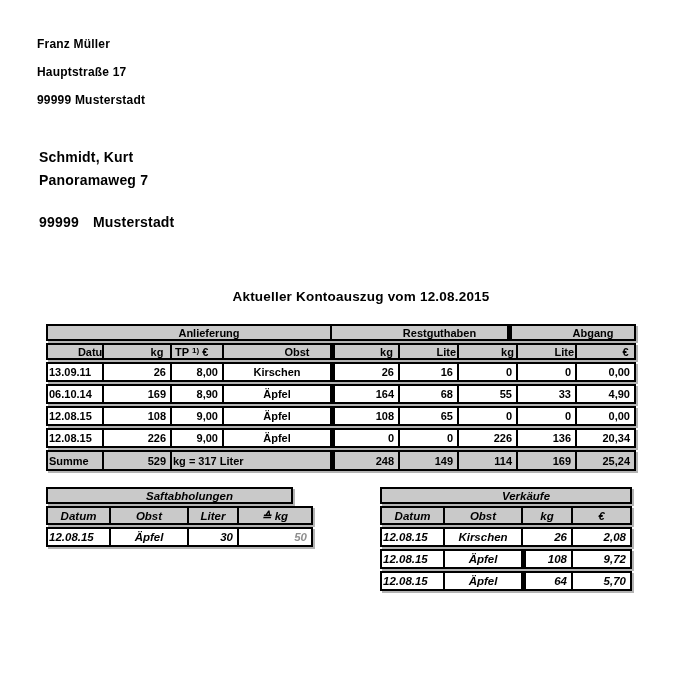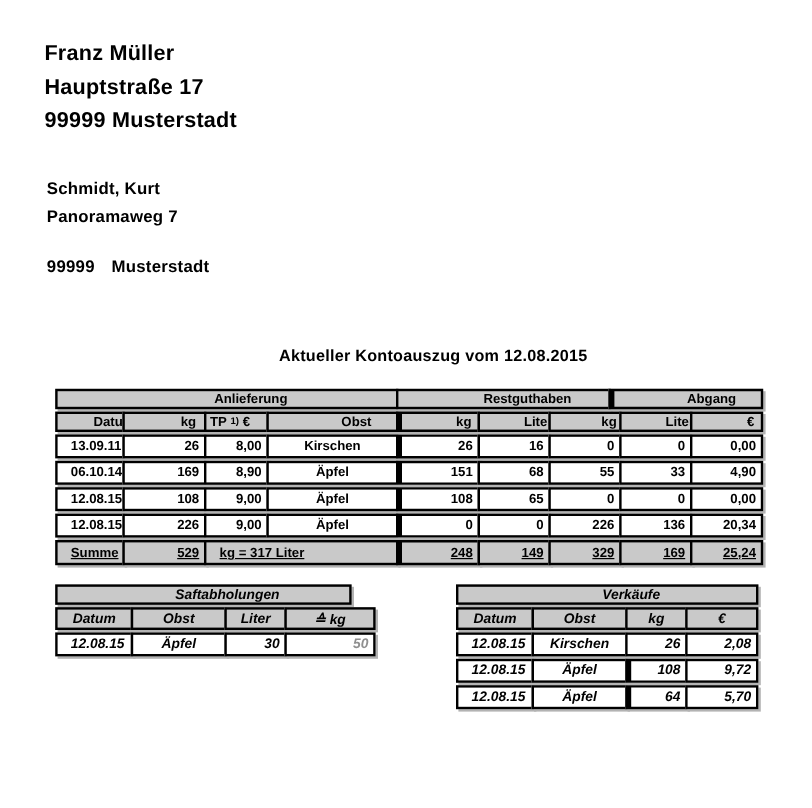--- a/index.html
+++ b/index.html
@@ -7,21 +7,21 @@
     width:677px;height:673px;
     background:#ffffff;
     font-family:"Liberation Sans", sans-serif;
     color:#000;
     position:relative;
     overflow:hidden;
   }
   .abs{position:absolute;}
 
   
-  .sender{left:37px;top:30px;font-size:18px;font-weight:bold;line-height:28px;letter-spacing:0.2px;}
+  .sender{left:37px;top:30px;font-size:12px;font-weight:bold;line-height:28px;letter-spacing:0.2px;}
   .recipient{left:39px;top:146px;font-size:14px;font-weight:bold;line-height:23px;letter-spacing:0.2px;}
   .recipient .zipline{margin-top:19px;}
   .recipient .city{margin-left:14px;}
 
   
   .doc-title{left:46px;top:289px;width:590px;padding-left:40px;box-sizing:border-box;
     text-align:center;font-size:13.5px;font-weight:bold;letter-spacing:0.2px;}
 
   
   .tbl{position:absolute;}
@@ -36,22 +36,22 @@
     box-shadow:2px 2px 0 #b3b3b3;
     white-space:nowrap;
     overflow:hidden;
   }
   .row .cell + .cell{margin-left:-2px;}
   .hdr{background:#c9c9c9;justify-content:center;}
   .sum{background:#c9c9c9;}
   .h17{height:17px;padding-left:40px;}
   .h19{height:19px;}
   .h20{height:20px;}
-  .h21{height:21px;text-decoration:underline;}
-  .al{justify-content:flex-start;padding-left:11px;}
+  .h21{height:21px;}
+  .al{justify-content:flex-start;padding-left:1px;}
   .ar{justify-content:flex-end;padding-right:4px;padding-left:20px;}
   .ac{justify-content:center;}
   .thick{border-left-width:5px;}
   .it{font-style:italic;font-size:11.5px;}
   .muted{color:#8f8f8f;}
 
   
   .w-datum{width:58px;} .w-kg{width:70px;} .w-tp{width:54px;} .w-obst{width:110px;}
   .w-akg{width:70px;} .w-alit{width:61px;} .w-rkg{width:61px;} .w-rlit{width:61px;} .w-eur{width:61px;}
   .w-anl{width:286px;} .w-abg{width:129px;} .w-rest{width:179px;}
@@ -116,21 +116,21 @@
     <div class="cell h20 w-alit ar">16</div>
     <div class="cell h20 w-rkg ar">0</div>
     <div class="cell h20 w-rlit ar">0</div>
     <div class="cell h20 w-eur ar">0,00</div>
   </div>
   <div class="row">
     <div class="cell h20 w-datum al">06.10.14</div>
     <div class="cell h20 w-kg ar">169</div>
     <div class="cell h20 w-tp ar">8,90</div>
     <div class="cell h20 w-obst ac">Äpfel</div>
-    <div class="cell h20 w-akg ar thick">151</div>
+    <div class="cell h20 w-akg ar thick">164</div>
     <div class="cell h20 w-alit ar">68</div>
     <div class="cell h20 w-rkg ar">55</div>
     <div class="cell h20 w-rlit ar">33</div>
     <div class="cell h20 w-eur ar">4,90</div>
   </div>
   <div class="row">
     <div class="cell h20 w-datum al">12.08.15</div>
     <div class="cell h20 w-kg ar">108</div>
     <div class="cell h20 w-tp ar">9,00</div>
     <div class="cell h20 w-obst ac">Äpfel</div>
@@ -151,21 +151,21 @@
     <div class="cell h20 w-rlit ar">136</div>
     <div class="cell h20 w-eur ar">20,34</div>
   </div>
 
   <div class="row">
     <div class="cell h21 w-datum al sum">Summe</div>
     <div class="cell h21 w-kg ar sum">529</div>
     <div class="cell h21 w-note al sum">kg = 317 Liter</div>
     <div class="cell h21 w-akg ar sum thick">248</div>
     <div class="cell h21 w-alit ar sum">149</div>
-    <div class="cell h21 w-rkg ar sum">329</div>
+    <div class="cell h21 w-rkg ar sum">114</div>
     <div class="cell h21 w-rlit ar sum">169</div>
     <div class="cell h21 w-eur ar sum">25,24</div>
   </div>
 </div>
 
 <div class="tbl" style="left:46px;top:487px;">
   <div class="row">
     <div class="cell hdr h17 s-title it">Saftabholungen</div>
   </div>
   <div class="row">

